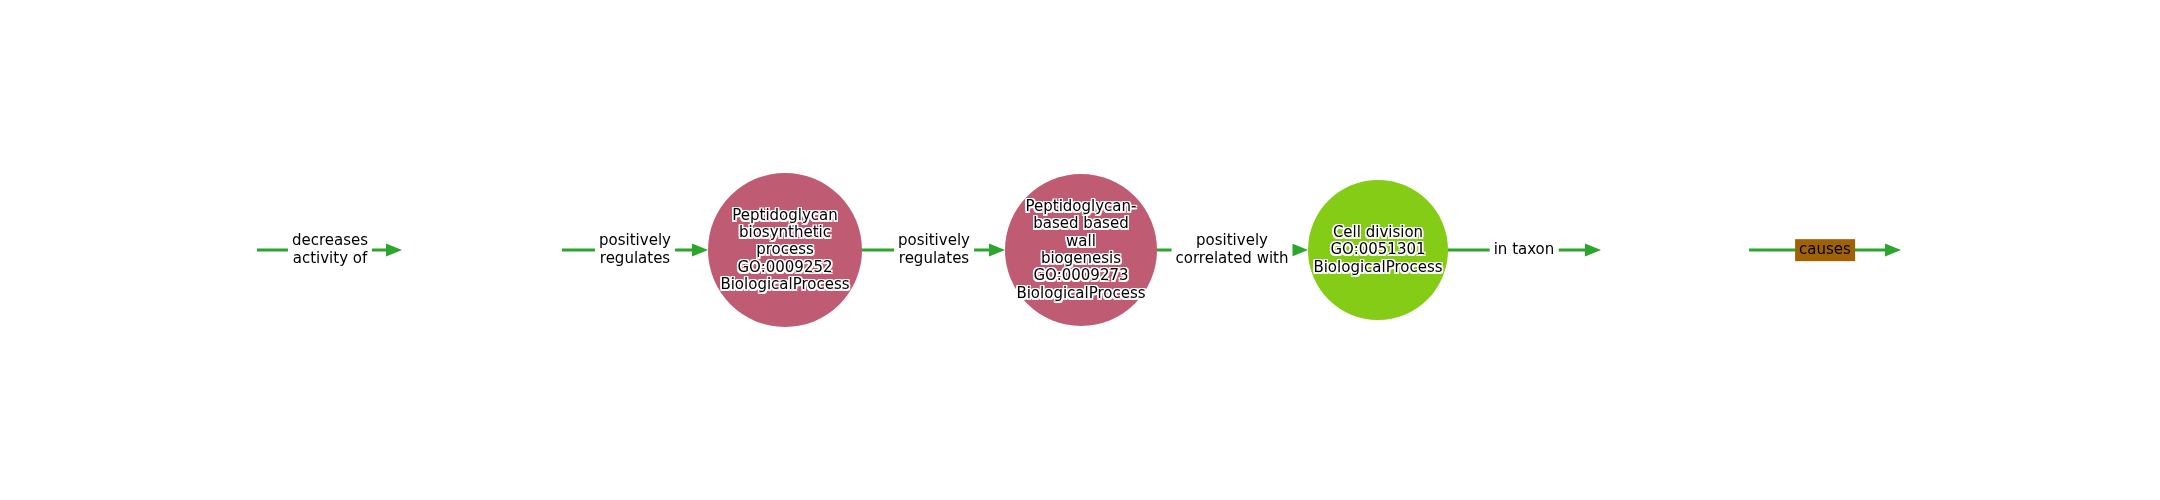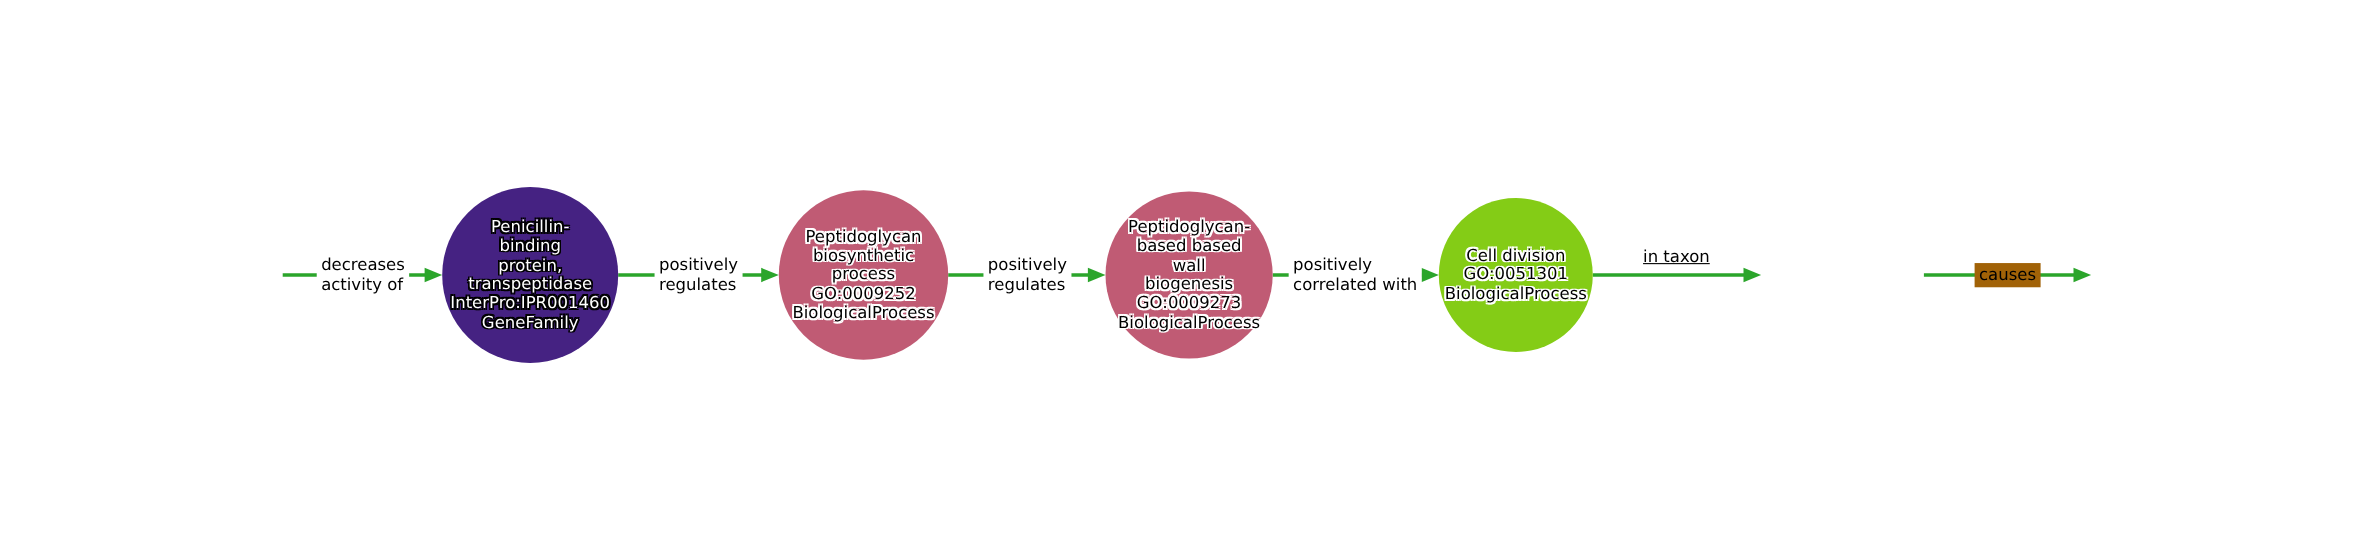--- a/index.html
+++ b/index.html
@@ -45,21 +45,21 @@
   .halo-dark {
     text-shadow:
       -1.5px -1.5px 0 #000000, 1.5px -1.5px 0 #000000,
       -1.5px  1.5px 0 #000000, 1.5px  1.5px 0 #000000,
       -1.5px  0    0 #000000, 1.5px  0    0 #000000,
        0   -1.5px  0 #000000, 0    1.5px  0 #000000;
   }
   .edge-label {
     position: absolute;
     transform: translate(-50%, -50%);
-    text-align: left;
+    text-align: center;
     white-space: pre-line;
     font-size: 15px;
     line-height: 1.18;
     padding: 2px 4px;
     z-index: 3;
   }
 </style>
 </head>
 <body>
 
@@ -86,26 +86,20 @@
       <line x1="1448" y1="250" x2="1588" y2="250" stroke="currentColor" stroke-width="3"></line>
       <polygon points="1601,250 1585,243.5 1585,256.5" fill="currentColor"></polygon>
     </g>
     <g>
       <line x1="1749" y1="250" x2="1888" y2="250" stroke="currentColor" stroke-width="3"></line>
       <polygon points="1901,250 1885,243.5 1885,256.5" fill="currentColor"></polygon>
     </g>
   </svg>
 
 
-  <div class="node halo-dark" style="left: 402px; top: 170px; width: 160px; height: 160px; background-color: rgb(69, 34, 130); color: rgb(255, 255, 255);">Penicillin-
-binding
-protein,
-transpeptidase
-InterPro:IPR001460
-GeneFamily</div>
 
   <div class="node halo-white" style="left: 708px; top: 173px; width: 154px; height: 154px; background-color: rgb(192, 91, 116); color: rgb(0, 0, 0);">Peptidoglycan
 biosynthetic
 process
 GO:0009252
 BiologicalProcess</div>
 
   <div class="node halo-white" style="left: 1005px; top: 174px; width: 152px; height: 152px; background-color: rgb(192, 91, 116); color: rgb(0, 0, 0);">Peptidoglycan-
 based based
 wall
@@ -124,17 +118,17 @@
 
   <div class="edge-label" style="left: 635px; top: 250px; background-color: rgb(255, 255, 255); color: rgb(0, 0, 0);">positively
 regulates</div>
 
   <div class="edge-label" style="left: 934px; top: 250px; background-color: rgb(255, 255, 255); color: rgb(0, 0, 0);">positively
 regulates</div>
 
   <div class="edge-label" style="left: 1232px; top: 250px; background-color: rgb(255, 255, 255); color: rgb(0, 0, 0);">positively
 correlated with</div>
 
-  <div class="edge-label" style="left: 1524px; top: 234px; background-color: rgb(255, 255, 255); color: rgb(0, 0, 0); text-decoration: underline;">in taxon</div>
+  <div class="edge-label" style="left: 1524px; top: 250px; background-color: rgb(255, 255, 255); color: rgb(0, 0, 0);">in taxon</div>
 
   <div class="edge-label" style="left: 1825px; top: 250px; background-color: #a16207; color: rgb(0, 0, 0);">causes</div>
 
 </div>
 
 </body></html>

